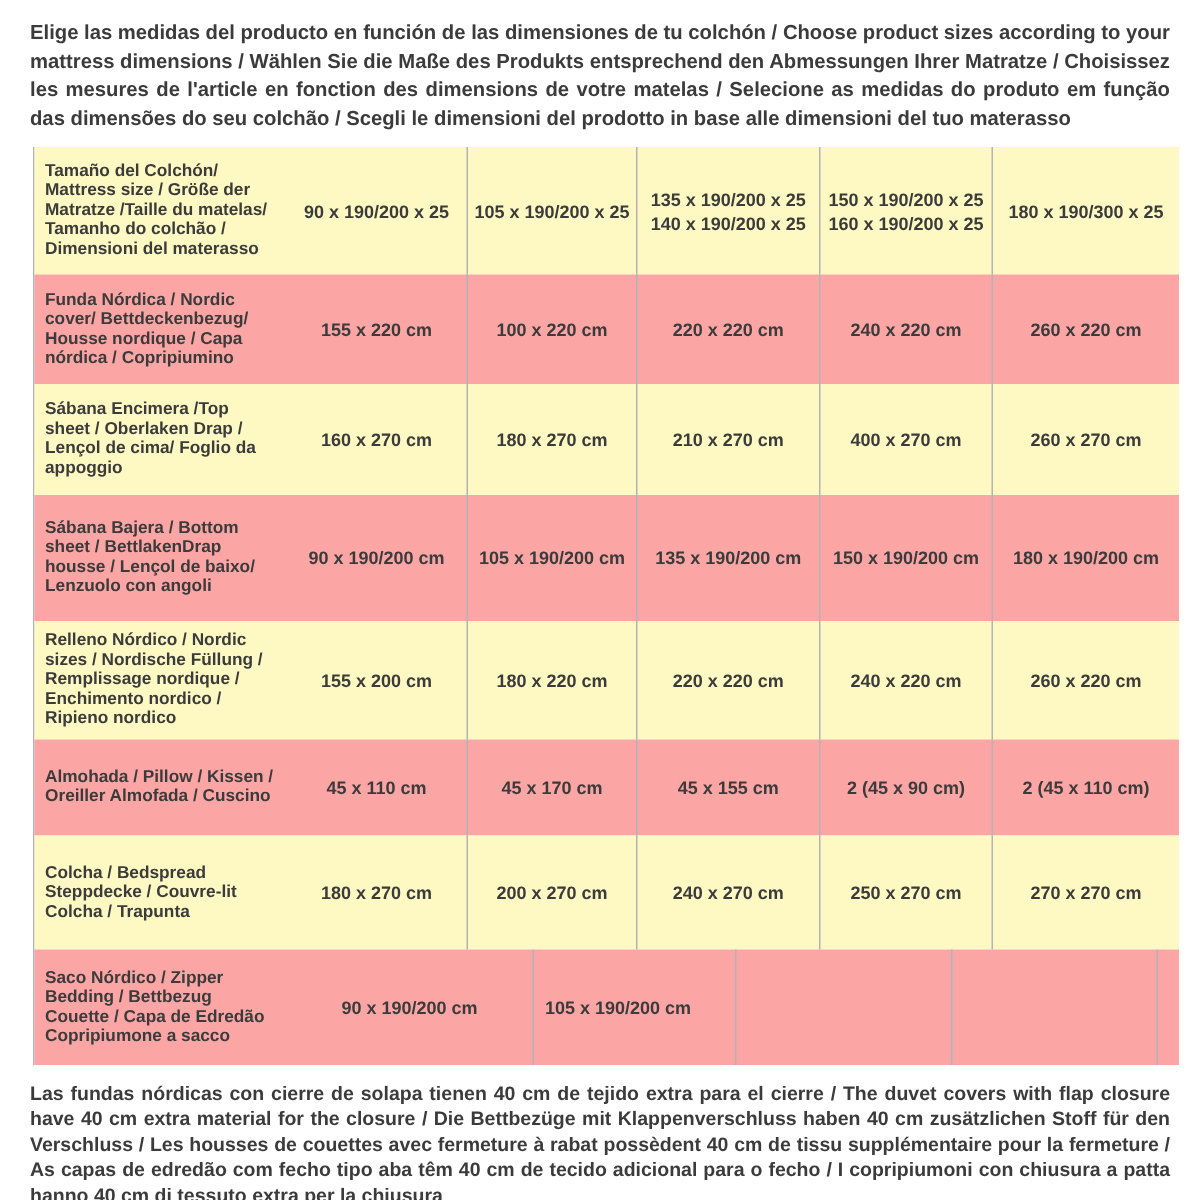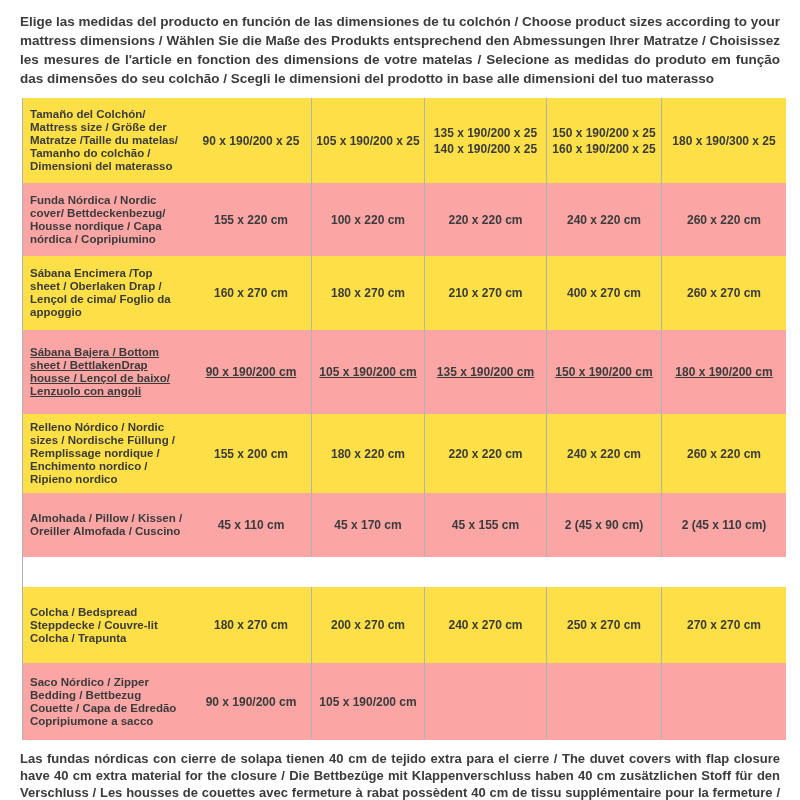--- a/index.html
+++ b/index.html
@@ -22,30 +22,30 @@
   .size-table {
     margin-left: 22px;
     width: 763px;
     border-left: 1px solid #b3b3b3;
   }
   .row {
     display: grid;
     grid-template-columns: 168px 120px 113px 122px 115px 125px;
     align-items: stretch;
   }
-  .row.gray { background: #fde047; }
+  .row.gray { background: #fef9c3; }
   .row.white { background: #fca5a5; }
   .row:nth-child(1) { min-height: 85px; }
   .row:nth-child(2) { min-height: 73px; }
   .row:nth-child(3) { min-height: 74px; }
-  .row:nth-child(4) { min-height: 84px; text-decoration: underline; }
+  .row:nth-child(4) { min-height: 84px; }
   .row:nth-child(5) { min-height: 77px; }
   .row:nth-child(6) { min-height: 64px; }
-  .row:nth-child(7) { min-height: 76px; margin-top: 30px; }
-  .row:nth-child(8) { min-height: 77px; }
+  .row:nth-child(7) { min-height: 76px; }
+  .row:nth-child(8) { min-height: 77px; gap: 22px; }
   .label-cell {
     display: flex;
     flex-direction: column;
     justify-content: center;
     padding: 7px 6px 7px 7px;
     font-size: 11.5px;
     line-height: 13px;
     font-weight: bold;
   }
   .value-cell {

